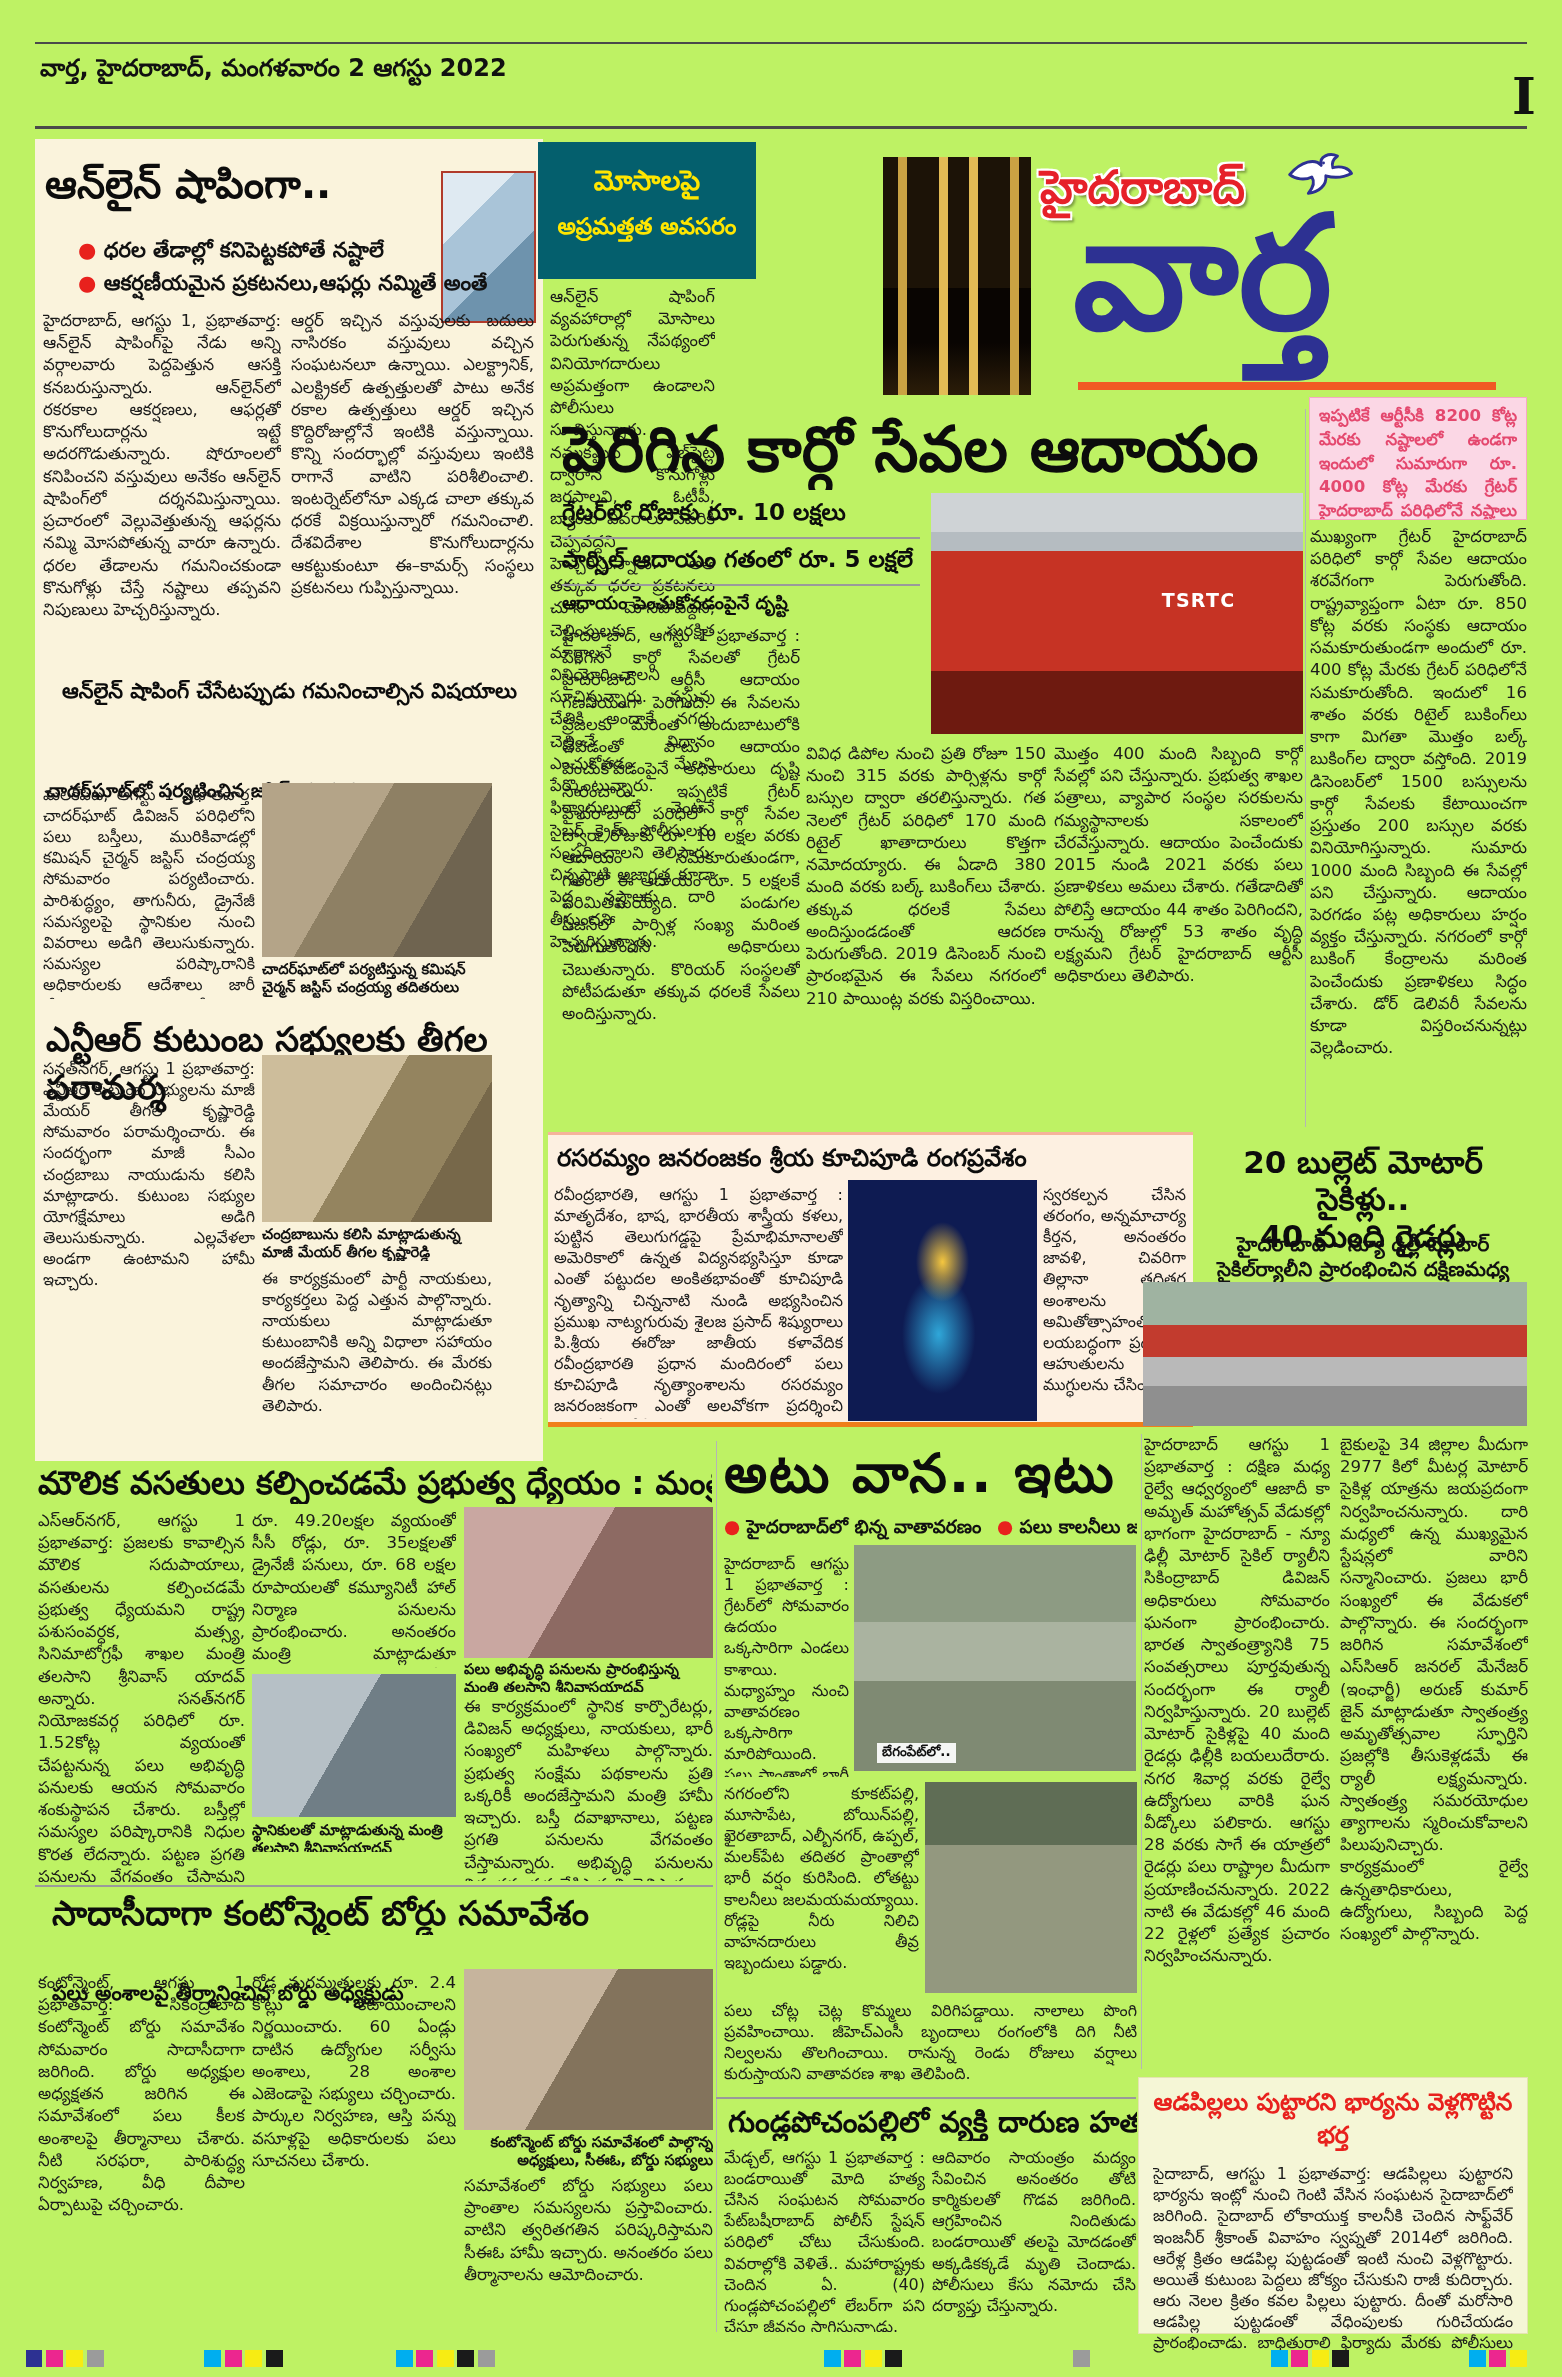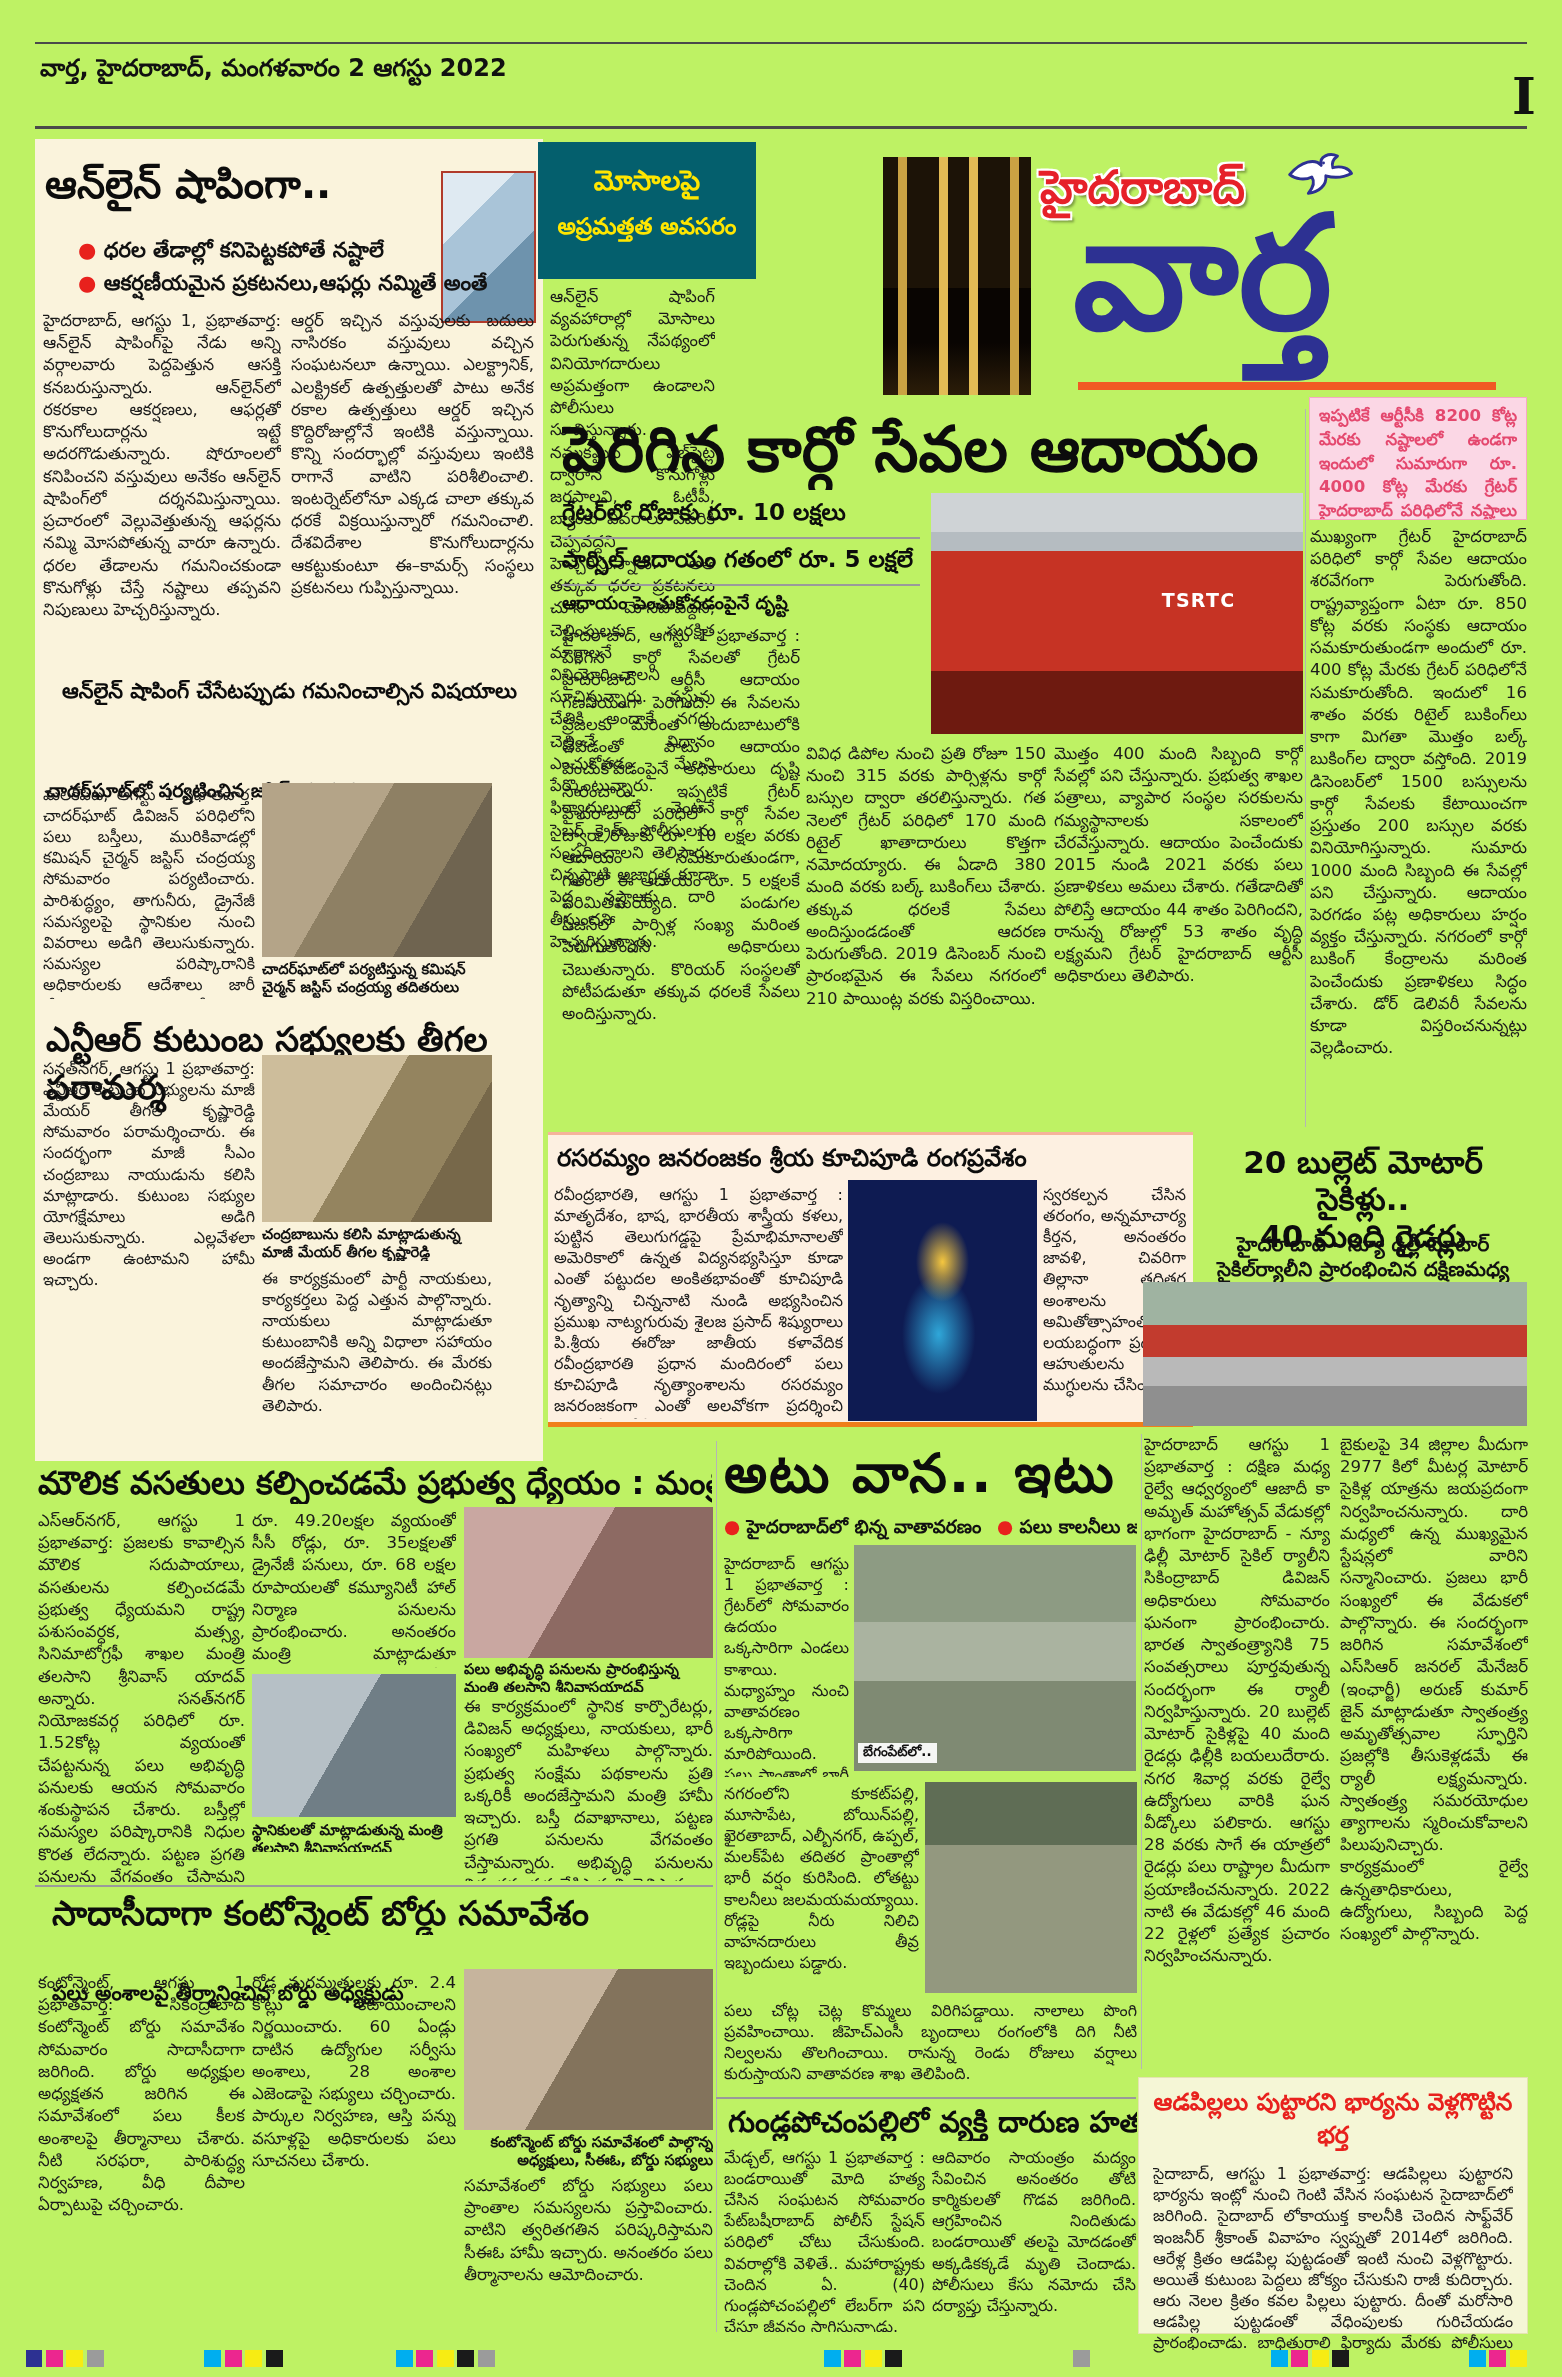--- a/index.html
+++ b/index.html
@@ -155,21 +155,21 @@
   <div class="abs hl" style="left:724px;top:1442px;width:413px;height:68px;font-size:54px;font-weight:900;letter-spacing:1.9px;white-space:nowrap;overflow:hidden;">అటు వాన.. ఇటు ఎండ</div>
   <div class="abs" style="left:724px;top:1516px;width:413px;height:29px;font-size:18.5px;font-weight:bold;white-space:nowrap;overflow:hidden;">
     <span class="dot">●</span>
     <span>హైదరాబాద్‌లో భిన్న వాతావరణం</span>
     <span class="dot" style="margin-left:9px;">●</span>
     <span>పలు కాలనీలు జలమయం</span>
   </div>
   <div class="abs small-txt" style="left:724px;top:1553px;width:125px;height:224px;">హైదరాబాద్ ఆగస్టు 1 ప్రభాతవార్త : గ్రేటర్‌లో సోమవారం ఉదయం ఒక్కసారిగా ఎండలు కాశాయి. మధ్యాహ్నం నుంచి వాతావరణం ఒక్కసారిగా మారిపోయింది. పలు ప్రాంతాల్లో భారీ వర్షం కురిసింది.</div>
   <div class="photo" style="left:854px;top:1545px;width:282px;height:226px;
        background:linear-gradient(180deg,#8d9b83 0 34%,#aab3a0 34% 60%,#7f8a73 60%);">
-    <span class="photo-label" style="left:4px;bottom:7.7px;">బేగంపేట్‌లో..</span>
+    <span class="photo-label" style="left:23px;bottom:7.7px;">బేగంపేట్‌లో..</span>
   </div>
   <div class="abs small-txt" style="left:724px;top:1783px;width:195px;height:211px;">నగరంలోని కూకట్‌పల్లి, మూసాపేట, బోయిన్‌పల్లి, ఖైరతాబాద్, ఎల్బీనగర్, ఉప్పల్, మలక్‌పేట తదితర ప్రాంతాల్లో భారీ వర్షం కురిసింది. లోతట్టు కాలనీలు జలమయమయ్యాయి. రోడ్లపై నీరు నిలిచి వాహనదారులు తీవ్ర ఇబ్బందులు పడ్డారు.</div>
   <div class="photo" style="left:925px;top:1782px;width:212px;height:211px;
        background:linear-gradient(180deg,#5f6d55 0 30%,#93987f 30%);"></div>
   <div class="abs small-txt" style="left:724px;top:2000px;width:413px;height:93px;">పలు చోట్ల చెట్ల కొమ్మలు విరిగిపడ్డాయి. నాలాలు పొంగి ప్రవహించాయి. జీహెచ్ఎంసీ బృందాలు రంగంలోకి దిగి నీటి నిల్వలను తొలగించాయి. రానున్న రెండు రోజులు వర్షాలు కురుస్తాయని వాతావరణ శాఖ తెలిపింది.</div>
 
   <div class="hrule" style="left:716px;top:2097px;width:420px;height:1.9px;background:#9a9a9a;"></div>
   <div class="abs hl" style="left:728px;top:2105px;width:409px;height:36px;font-size:29px;font-weight:900;white-space:nowrap;overflow:hidden;">గుండ్లపోచంపల్లిలో వ్యక్తి దారుణ హత్య</div>
   <div class="abs small-txt" style="left:724px;top:2147px;width:201px;height:185px;">మేడ్చల్, ఆగస్టు 1 ప్రభాతవార్త : బండరాయితో మోది హత్య చేసిన సంఘటన సోమవారం పేట్‌బషీరాబాద్ పోలీస్ స్టేషన్ పరిధిలో చోటు చేసుకుంది. వివరాల్లోకి వెళితే.. మహారాష్ట్రకు చెందిన ఏ. (40) గుండ్లపోచంపల్లిలో లేబర్‌గా పని చేస్తూ జీవనం సాగిస్తున్నాడు.</div>
   <div class="abs small-txt" style="left:932px;top:2147px;width:204px;height:185px;">ఆదివారం సాయంత్రం మద్యం సేవించిన అనంతరం తోటి కార్మికులతో గొడవ జరిగింది. ఆగ్రహించిన నిందితుడు బండరాయితో తలపై మోదడంతో అక్కడికక్కడే మృతి చెందాడు. పోలీసులు కేసు నమోదు చేసి దర్యాప్తు చేస్తున్నారు.</div>

